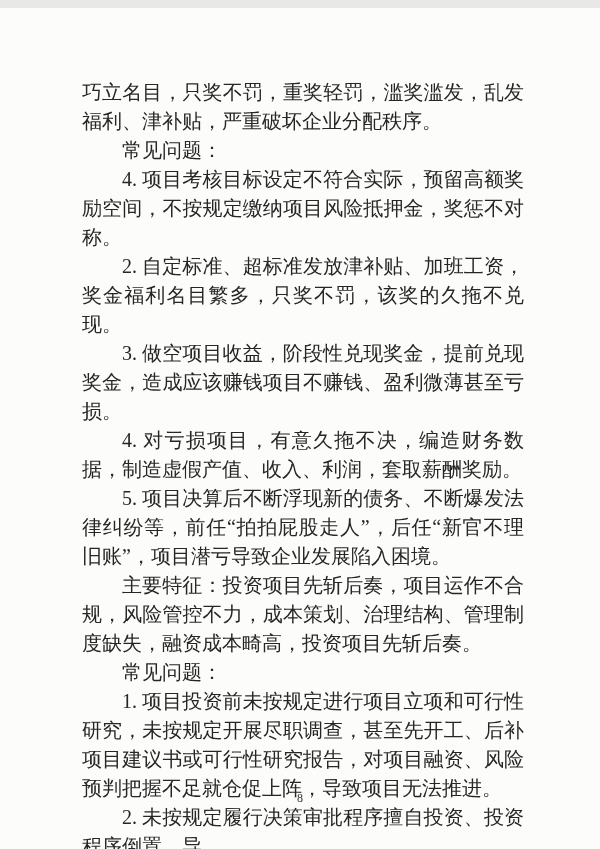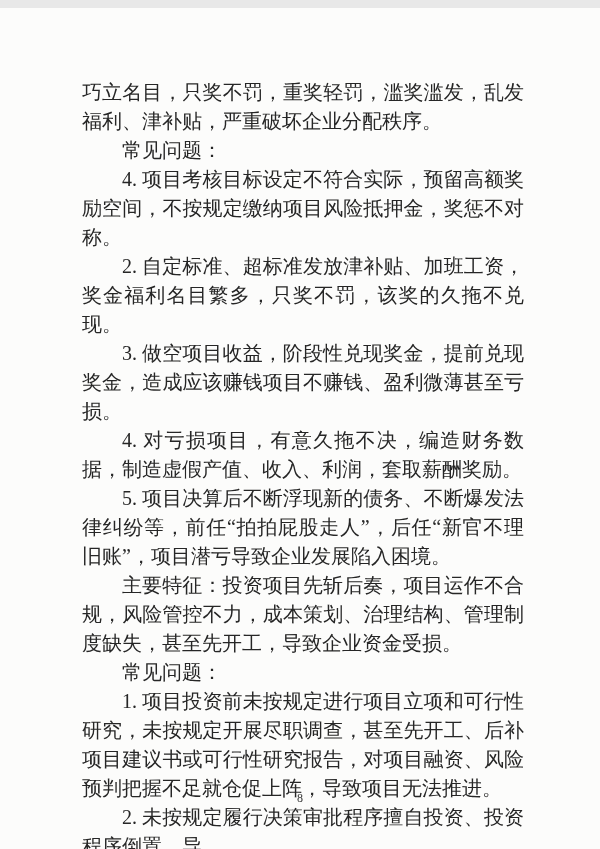--- a/index.html
+++ b/index.html
@@ -58,19 +58,19 @@
 
 <div class="page">
   <main class="content">
       <p class="para">巧立名目，只奖不罚，重奖轻罚，滥奖滥发，乱发福利、津补贴，严重破坏企业分配秩序。</p>
       <p class="para indent">常见问题：</p>
       <p class="para indent">4. 项目考核目标设定不符合实际，预留高额奖励空间，不按规定缴纳项目风险抵押金，奖惩不对称。</p>
       <p class="para indent">2. 自定标准、超标准发放津补贴、加班工资，奖金福利名目繁多，只奖不罚，该奖的久拖不兑现。</p>
       <p class="para indent">3. 做空项目收益，阶段性兑现奖金，提前兑现奖金，造成应该赚钱项目不赚钱、盈利微薄甚至亏损。</p>
       <p class="para indent">4. 对亏损项目，有意久拖不决，编造财务数据，制造虚假产值、收入、利润，套取薪酬奖励。</p>
       <p class="para indent">5. 项目决算后不断浮现新的债务、不断爆发法律纠纷等，前任“拍拍屁股走人”，后任“新官不理旧账”，项目潜亏导致企业发展陷入困境。</p>
-      <p class="para indent">主要特征：投资项目先斩后奏，项目运作不合规，风险管控不力，成本策划、治理结构、管理制度缺失，甚至先开工，导致企业资金受损。</p>
+      <p class="para indent">主要特征：投资项目先斩后奏，项目运作不合规，风险管控不力，成本策划、治理结构、管理制度缺失，融资成本畸高，投资项目先斩后奏。</p>
       <p class="para indent">常见问题：</p>
       <p class="para indent">1. 项目投资前未按规定进行项目立项和可行性研究，未按规定开展尽职调查，甚至先开工、后补项目建议书或可行性研究报告，对项目融资、风险预判把握不足就仓促上阵，导致项目无法推进。</p>
       <p class="para indent">2. 未按规定履行决策审批程序擅自投资、投资程序倒置，导</p>
     </main>
   <div class="page-number">8</div>
 </div>
 
 </body></html>

